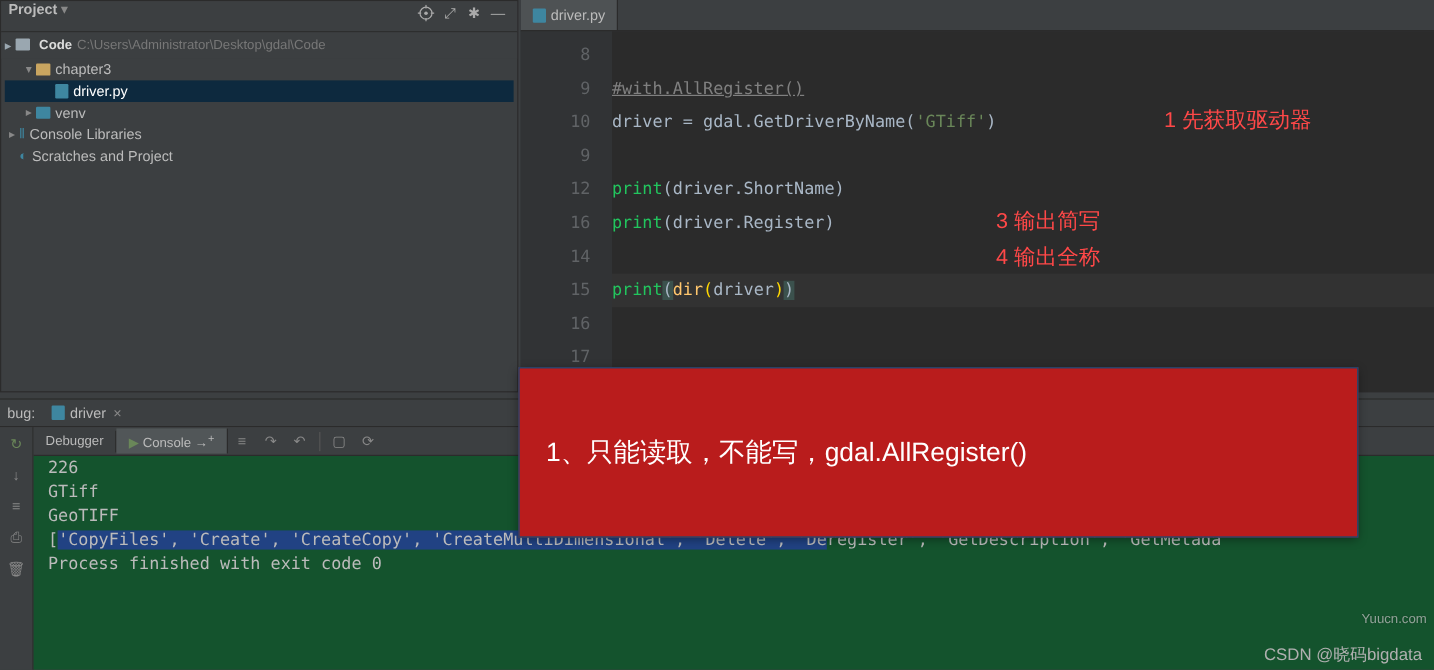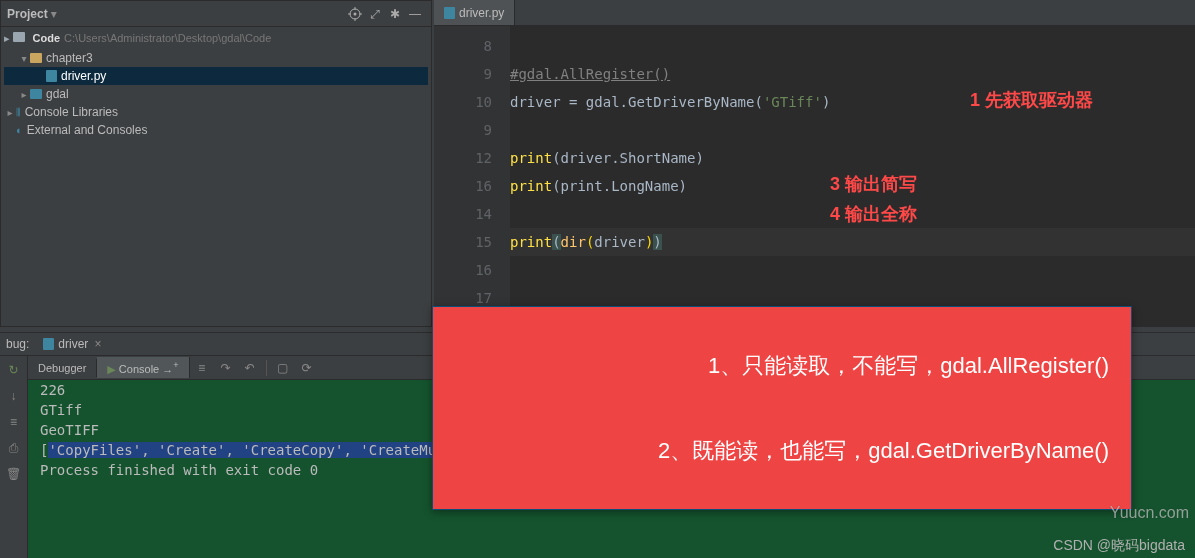--- a/index.html
+++ b/index.html
@@ -7,21 +7,21 @@
   width:1195px; height:558px;
   background:#3c3f41;
   font-family:"Segoe UI",Arial,sans-serif;
   font-size:12px; color:#bbbbbb;
   overflow:hidden; position:relative;
 }
 .toolwin { background:#3c3f41; border:1px solid #2b2b2b; }
 
 
 .project-panel{position:absolute;left:0;top:0;width:432px;height:327px;}
-.project-header{height:26px;display:flex;align-items:center;padding:0 6px;background:#3c3f41;border-bottom:1px solid #2b2b2b;}
+.project-header{height:26px;display:flex;padding:0 6px;background:#3c3f41;border-bottom:1px solid #2b2b2b;}
 .project-header .title{font-weight:bold;color:#bbb;}
 .project-header .arrow{color:#888;margin-left:3px;}
 .project-header .spacer{flex:1;}
 .hdr-btn{width:20px;height:20px;display:flex;align-items:center;justify-content:center;color:#aaa;cursor:pointer;}
 .breadcrumb{height:22px;display:flex;align-items:center;padding-left:3px;background:#3c3f41;color:#777;font-size:11px;}
 .breadcrumb .bc-icon{color:#9aa7b0;margin-right:4px;}
 .tree{padding:0px 3px;}
 .tree-row{height:18px;display:flex;align-items:center;white-space:nowrap;color:#bbb;}
 .tree-row.sel{background:#0d293e;color:#fff;}
 .indent1{padding-left:14px;}.indent2{padding-left:30px;}
@@ -35,48 +35,48 @@
 
 .editor{position:absolute;left:434px;top:0;right:0;height:327px;background:#2b2b2b;}
 .editor-tabs{height:26px;display:flex;background:#3c3f41;border-bottom:1px solid #2b2b2b;}
 .tab{display:flex;align-items:center;padding:0 10px;background:#4e5254;color:#bbb;border-right:1px solid #2b2b2b;}
 .code-area{display:flex;height:calc(100% - 26px);position:relative;}
 .gutter{width:76px;background:#313335;text-align:right;padding-right:18px;color:#606366;font-family:"Consolas",monospace;font-size:14px;line-height:28px;padding-top:6px;}
 .code{flex:1;font-family:"Consolas",monospace;font-size:14px;line-height:28px;padding-top:6px;color:#a9b7c6;position:relative;}
 .code .row{height:28px;white-space:pre;}
 .code .row.hl{background:#323232;}
 .c-cm{color:#808080;text-decoration:underline;}
-.c-kw{color:#fde047;}
+.c-kw{color:#22c55e;}
 .c-fn{color:#ffc66d;}
 .c-str{color:#6a8759;}
 .c-id{color:#a9b7c6;}
 .paren-hl{background:#3b514d;color:#a9b7c6;}
 .rb1{color:#ffd700;}
 
 
-.ann{position:absolute;color:#ff4848;font-family:"Microsoft YaHei",sans-serif;font-size:18px;font-weight:700;pointer-events:none;}
+.ann{position:absolute;color:#ff4848;font-family:"Microsoft YaHei",sans-serif;font-size:18px;font-weight:400;pointer-events:none;}
 
 
 .debug-bar{position:absolute;left:0;top:332px;right:0;height:24px;display:flex;align-items:center;background:#3c3f41;border-top:1px solid #2b2b2b;border-bottom:1px solid #2b2b2b;}
 .debug-bar .lbl{color:#bbb;padding:0 6px;}
 .run-tab{display:flex;align-items:center;padding:2px 8px;color:#bbb;}
 .run-tab .x{margin-left:6px;color:#888;}
 .dbg-tabs{position:absolute;left:28px;top:356px;right:0;height:24px;display:flex;align-items:center;background:#3c3f41;border-bottom:1px solid #2b2b2b;gap:0;}
 .dbg-tab{padding:3px 10px;color:#bbb;border-right:1px solid #2b2b2b;font-size:11px;}
 .dbg-icon-btn{width:24px;height:20px;display:flex;align-items:center;justify-content:center;color:#888;}
 .console{position:absolute;left:28px;top:380px;right:0;bottom:0;background:#14532d;font-family:"Consolas",monospace;font-size:14px;color:#bbbbbb;padding:0 12px;line-height:20px;}
 .console .o-row{white-space:pre;}
 .console .sel-line{background:#214283;display:inline;}
 .sidebar-left{position:absolute;left:0;top:356px;width:28px;bottom:0;background:#3c3f41;border-right:1px solid #2b2b2b;display:flex;flex-direction:column;align-items:center;padding-top:4px;gap:6px;}
 .sidebtn{width:22px;height:20px;display:flex;align-items:center;justify-content:center;color:#888;font-size:12px;}
 
 
-.overlay-box{position:absolute;left:432px;top:306px;width:700px;height:204px;background:#ef4444;color:#fff;font-family:"Microsoft YaHei",sans-serif;font-size:22px;padding:16px 22px;display:flex;flex-direction:column;justify-content:space-around;border:1px solid #0d4d7a;box-shadow:0 2px 8px rgba(0,0,0,0.4);align-items:flex-end;}
-
-.watermark{position:absolute;right:6px;bottom:36px;color:rgba(255,255,255,0.55);font-size:16px;font-family:Arial;text-shadow:0 0 1px rgba(0,0,0,0.5);}
+.overlay-box{position:absolute;left:432px;top:306px;width:700px;height:142px;background:#b91c1c;color:#fff;font-family:"Microsoft YaHei",sans-serif;font-size:22px;padding:16px 22px;display:flex;flex-direction:column;justify-content:space-around;border:1px solid #0d4d7a;box-shadow:0 2px 8px rgba(0,0,0,0.4);}
+
+.watermark{position:absolute;right:6px;bottom:36px;color:rgba(255,255,255,0.55);font-size:11px;font-family:Arial;text-shadow:0 0 1px rgba(0,0,0,0.5);}
 .credit{position:absolute;right:10px;bottom:3px;color:#b0b0b0;font-size:14px;}
 
 
 svg{display:block;}
 </style>
 </head>
 <body>
 
 <div class="project-panel toolwin">
   <div class="project-header">
@@ -109,31 +109,31 @@
         <span>chapter3</span>
       </div>
       <div class="tree-row indent2 sel">
         <span class="tw"></span>
         <span class="file-ico"></span>
         <span>driver.py</span>
       </div>
       <div class="tree-row indent1">
         <span class="tw">▸</span>
         <span class="folder-ico blue"></span>
-        <span>gdal</span>
+        <span>venv</span>
       </div>
       <div class="tree-row indent0">
         <span class="tw">▸</span>
         <span class="lib-ico">⫴</span>
         <span>Console Libraries</span>
       </div>
       <div class="tree-row indent0">
         <span class="tw">&nbsp;</span>
         <span class="lib-ico">◐</span>
-        <span>External and Consoles</span>
+        <span>Scratches and Project</span>
       </div>
     </div>
 </div>
 
 <div class="editor">
   <div class="editor-tabs">
     <div class="tab">
       <span class="file-ico"></span>
       <span>driver.py</span>
     </div>
@@ -146,25 +146,25 @@
         <div>9</div>
         <div>12</div>
         <div>16</div>
         <div>14</div>
         <div>15</div>
         <div>16</div>
         <div>17</div>
       </div>
     <div class="code" id="code">
         <div class="row"></div>
-        <div class="row"><span class="c-cm">#gdal.AllRegister()</span></div>
+        <div class="row"><span class="c-cm">#with.AllRegister()</span></div>
         <div class="row"><span class="c-id">driver = gdal.GetDriverByName(</span><span class="c-str">'GTiff'</span><span class="c-id">)</span></div>
         <div class="row"></div>
         <div class="row"><span class="c-kw">print</span><span class="c-id">(driver.ShortName)</span></div>
-        <div class="row"><span class="c-kw">print</span><span class="c-id">(print.LongName)</span></div>
+        <div class="row"><span class="c-kw">print</span><span class="c-id">(driver.Register)</span></div>
         <div class="row"></div>
         <div class="row hl"><span class="c-kw">print</span><span class="paren-hl">(</span><span class="c-fn">dir</span><span class="rb1">(</span><span class="c-id">driver</span><span class="rb1">)</span><span class="paren-hl">)</span></div>
         <div class="row"></div>
         <div class="ann" style="top: 60px; left: 460px;">1 先获取驱动器</div>
         <div class="ann" style="top: 144px; left: 320px;">3 输出简写</div>
         <div class="ann" style="top: 174px; left: 320px;">4 输出全称</div>
       </div>
   </div>
 </div>
 
@@ -202,17 +202,16 @@
     <div class="o-row">226</div>
     <div class="o-row">GTiff</div>
     <div class="o-row">GeoTIFF</div>
     <div class="o-row">[<span class="sel-line">'CopyFiles', 'Create', 'CreateCopy', 'CreateMultiDimensional', 'Delete', 'De</span>register', 'GetDescription', 'GetMetada</div>
     <div class="o-row"></div>
     <div class="o-row">Process finished with exit code 0</div>
   </div>
 
 <div class="overlay-box">
   <div>1、只能读取，不能写，gdal.AllRegister()</div>
-  <div>2、既能读，也能写，gdal.GetDriverByName()</div>
 </div>
 
 <div class="watermark">Yuucn.com</div>
 <div class="credit">CSDN @晓码bigdata</div>
 
 </body></html>

